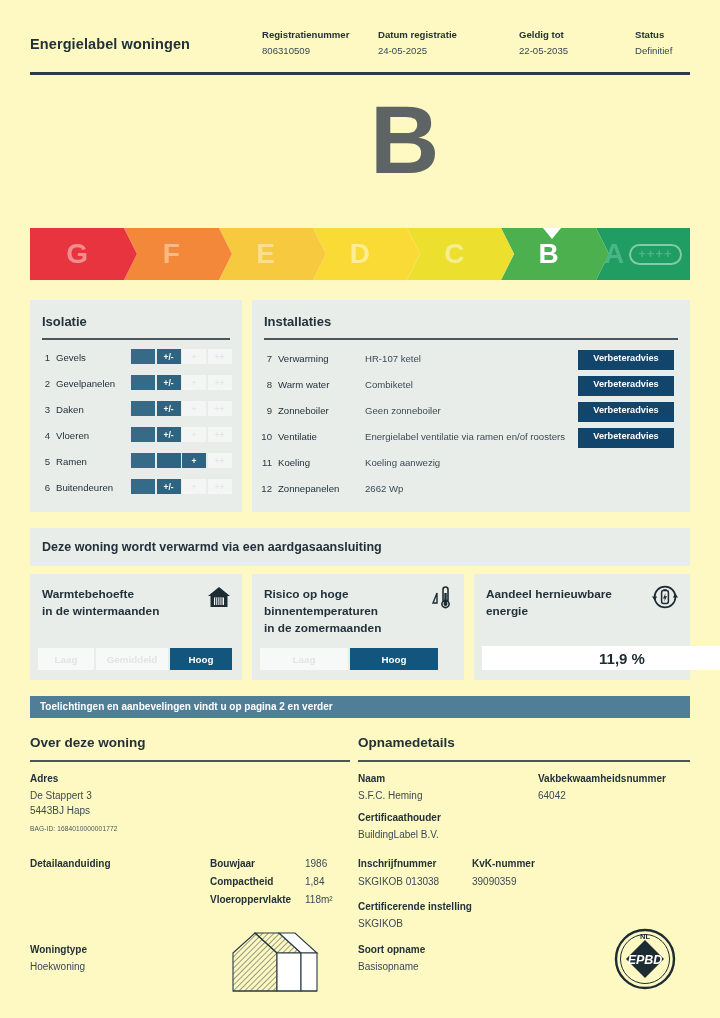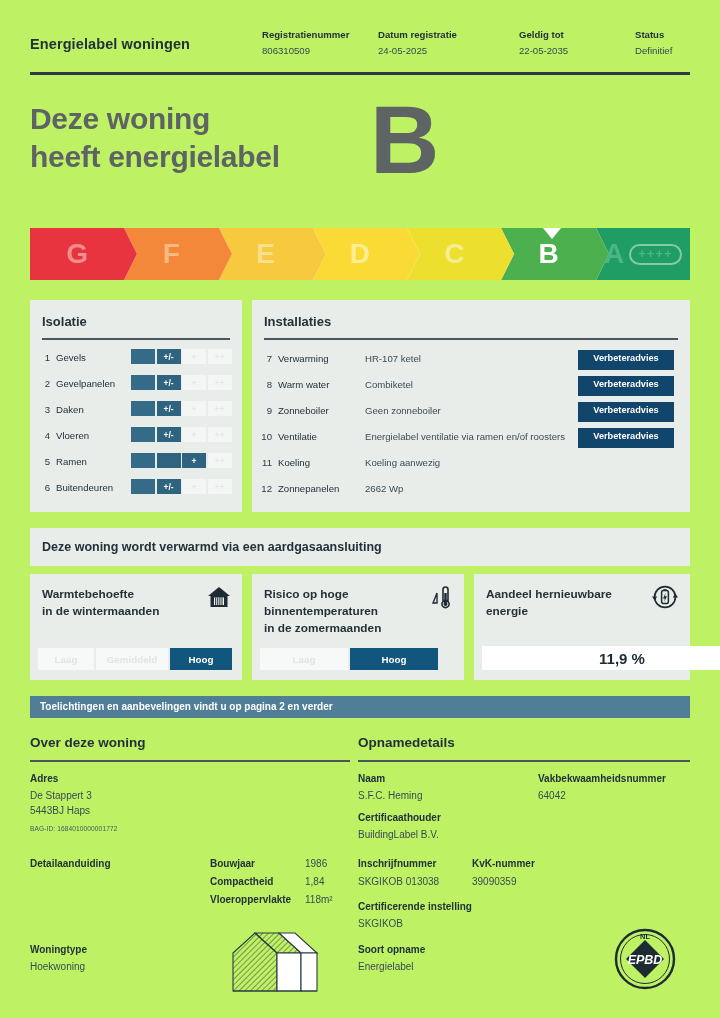--- a/index.html
+++ b/index.html
@@ -1,19 +1,19 @@
 <!DOCTYPE html>
 <html><head>
 <meta charset="utf-8">
 <style>
   html,body{margin:0;padding:0;background:#ffffff;}
   body{width:720px;height:1018px;overflow:hidden;
        font-family:"Liberation Sans","DejaVu Sans",sans-serif;
        color:#1d2b33;-webkit-font-smoothing:antialiased;}
-  .page{position:relative;width:720px;height:1018px;background:#bef264;}
+  .page{position:relative;width:720px;height:1018px;background:#fef9c3;}
 
   
   .hdr{position:absolute;left:30px;top:28px;width:660px;height:42px;}
   .hdr-title{position:absolute;left:0;top:8px;font-size:14.5px;font-weight:bold;color:#22313a;letter-spacing:.1px;}
   .hdr-col{position:absolute;top:0;}
   .hdr-lbl{font-size:9.6px;font-weight:bold;color:#22313a;white-space:nowrap;line-height:13px;}
   .hdr-val{font-size:9.6px;color:#384852;white-space:nowrap;line-height:15px;margin-top:2px;}
   .hdr-rule{position:absolute;left:30px;top:72px;width:660px;height:2.5px;background:#2d3b44;}
 
   
@@ -105,24 +105,20 @@
       <div class="hdr-lbl">Geldig tot</div>
       <div class="hdr-val">22-05-2035</div>
     </div>
     <div class="hdr-col" style="left:605px">
       <div class="hdr-lbl">Status</div>
       <div class="hdr-val">Definitief</div>
     </div>
   </div>
   <div class="hdr-rule"></div>
 
-  <div class="bigtitle">
-    <div>Deze woning</div>
-    <div>heeft energielabel</div>
-  </div>
   <div class="bigletter">B</div>
 
   <div class="scale" id="scale">
       <div class="seg" style="background: rgb(232, 52, 63);">
         <div class="chev" style="border-left-color: rgb(232, 52, 63);"></div>
         <span class="ltr" style="color: rgb(240, 142, 142);">G</span>
       </div>
       <div class="seg" style="background: rgb(244, 136, 58);">
         <div class="notch"></div>
         <div class="chev" style="border-left-color: rgb(244, 136, 58);"></div>
@@ -385,21 +381,21 @@
 
   <div class="fl" style="left:358px;top:858px;">Inschrijfnummer</div>
   <div class="fv" style="left:358px;top:876px;">SKGIKOB 013038</div>
   <div class="fl" style="left:472px;top:858px;">KvK-nummer</div>
   <div class="fv" style="left:472px;top:876px;">39090359</div>
 
   <div class="fl" style="left:358px;top:901px;">Certificerende instelling</div>
   <div class="fv" style="left:358px;top:918px;">SKGIKOB</div>
 
   <div class="fl" style="left:358px;top:944px;">Soort opname</div>
-  <div class="fv" style="left:358px;top:961px;">Energielabel</div>
+  <div class="fv" style="left:358px;top:961px;">Basisopname</div>
 
   <div style="position:absolute;left:614px;top:928px;">
     <svg width="62" height="62" viewBox="0 0 62 62">
       <circle cx="31" cy="31" r="29" fill="none" stroke="#1d2b33" stroke-width="2.4"></circle>
       <circle cx="31" cy="31" r="24.5" fill="none" stroke="#1d2b33" stroke-width="1"></circle>
       <polygon points="31,12 50,31 31,50 12,31" fill="#1d2b33"></polygon>
       <text x="31" y="36" font-family="Liberation Sans, sans-serif" font-size="12.5" font-weight="bold" font-style="italic" fill="#ffffff" text-anchor="middle">EPBD</text>
       <text x="31" y="11" font-family="Liberation Sans, sans-serif" font-size="7.5" font-weight="bold" fill="#1d2b33" text-anchor="middle">NL</text>
     </svg>
   </div>

